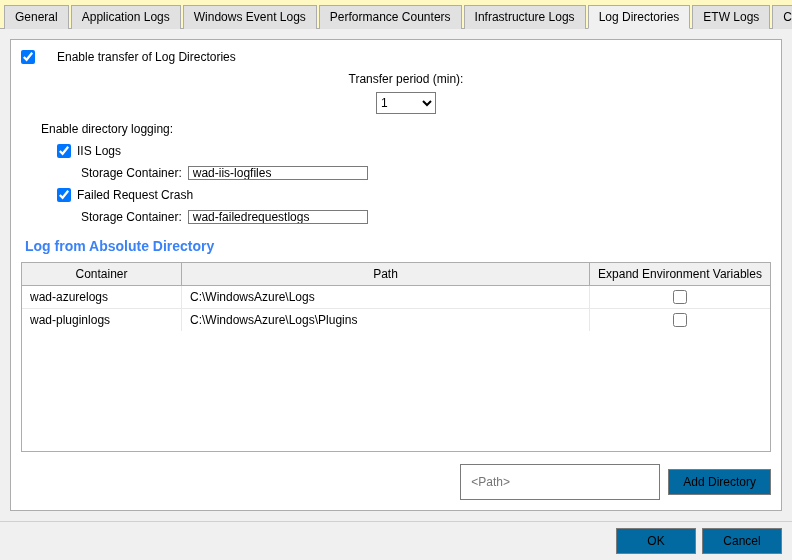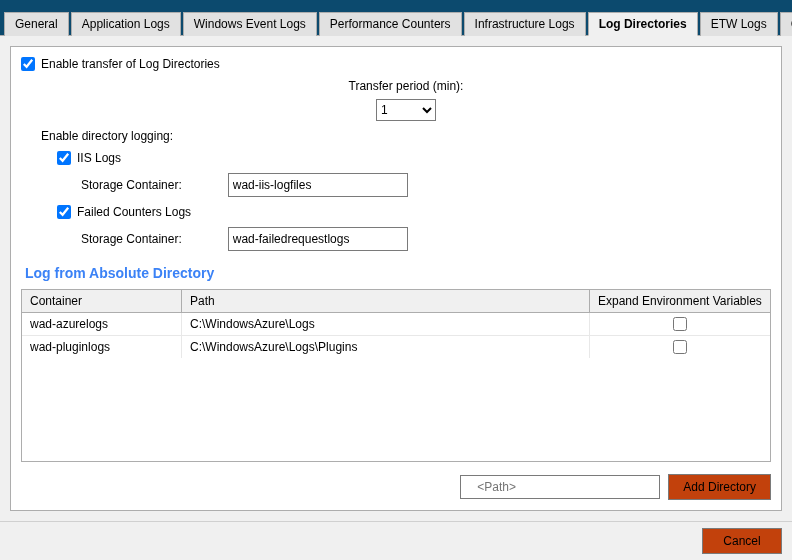--- a/index.html
+++ b/index.html
@@ -16,41 +16,41 @@
       height: 560px;
       background: #f0f0f0;
       display: flex;
       flex-direction: column;
     }
     
     .tabs {
       display: flex;
       flex-direction: row;
       border-bottom: 1px solid #adadad;
-      background: #0c4a6e;
-      padding-top: 11px;
+      background: #fef9c3;
+      padding-top: 4px;
       padding-left: 4px;
     }
     .tab {
       padding: 4px 10px;
       border: 1px solid #adadad;
       border-bottom: none;
       background: #e1e1e1;
       margin-right: 2px;
       cursor: pointer;
       font-size: 12px;
       color: #000;
       white-space: nowrap;
       position: relative;
       bottom: -1px;
     }
     .tab.active {
       background: #f0f0f0;
       border-bottom: 1px solid #f0f0f0;
-      font-weight: bold;
+      font-weight: normal;
       z-index: 1;
     }
     
     .content {
       flex: 1;
       padding: 10px;
       background: #f0f0f0;
       display: flex;
       flex-direction: column;
     }
@@ -61,21 +61,21 @@
       background: #fff;
       padding: 10px;
       display: flex;
       flex-direction: column;
       gap: 8px;
     }
     
     .enable-row {
       display: flex;
       align-items: flex-start;
-      gap: 6px;
+      gap: 22px;
     }
     .transfer-period-row {
       display: flex;
       align-items: center;
       gap: 6px;
       padding-left: 20px;
       flex-direction: column;
     }
     select.period-select {
       width: 60px;
@@ -93,26 +93,25 @@
       gap: 6px;
       padding-left: 36px;
     }
     .storage-row {
       display: flex;
       align-items: center;
       gap: 6px;
       padding-left: 60px;
     }
     .storage-input {
-      height: 24px;
+      height: 14px;
       width: 180px;
       font-size: 12px;
       border: 1px solid #7a7a7a;
       padding: 2px 4px;
-      margin-left: 40px;
     }
     
     input[type="checkbox"] {
       width: 14px;
       height: 14px;
       margin: 0;
     }
     
     .section-title {
       font-size: 14px;
@@ -131,20 +130,21 @@
       display: grid;
       grid-template-columns: 160px 1fr 180px;
       background: #f0f0f0;
       border-bottom: 1px solid #adadad;
     }
     .table-header-cell {
       padding: 4px 8px;
       font-weight: normal;
       font-size: 12px;
       border-right: 1px solid #adadad;
+      text-align: center;
     }
     .table-header-cell:last-child {
       border-right: none;
     }
     .table-row {
       display: grid;
       grid-template-columns: 160px 1fr 180px;
       border-bottom: 1px solid #e8e8e8;
     }
     .table-row:last-child {
@@ -160,33 +160,33 @@
     .table-cell:last-child {
       border-right: none;
       justify-content: center;
     }
     .table-cell input[type="checkbox"] {
       width: 14px;
       height: 14px;
     }
     .path-input {
       width: 200px;
-      height: 24px;
-      border: 1px solid #7a7a7a;
-      font-size: 12px;
-      padding: 2px 16px;
+      height: 36px;
+      border: 1px solid #7a7a7a;
+      font-size: 12px;
+      padding: 2px 10px;
       color: #888;
     }
     
     .btn {
       height: 26px;
       min-width: 80px;
       font-size: 12px;
       border: 1px solid #7a7a7a;
-      background: #c2410c;
+      background: #0369a1;
       cursor: pointer;
       padding: 0 14px;
     }
     .footer {
       display: flex;
       justify-content: flex-end;
       gap: 6px;
       padding: 6px 10px;
       border-top: 1px solid #d0d0d0;
       background: #f0f0f0;
@@ -241,21 +241,21 @@
         <label>IIS Logs</label>
       </div>
 
       <div class="storage-row">
         <label>Storage Container:</label>
         <input type="text" class="storage-input" value="wad-iis-logfiles" style="">
       </div>
 
       <div class="checkbox-row">
         <input type="checkbox" checked="" style="">
-        <label>Failed Counters Logs</label>
+        <label>Failed Request Crash</label>
       </div>
 
       <div class="storage-row">
         <label>Storage Container:</label>
         <input type="text" class="storage-input" value="wad-failedrequestlogs" style="">
       </div>
 
       <div class="section-title">Log from Absolute Directory</div>
 
       <div class="dir-table">
@@ -282,15 +282,16 @@
 
       <div class="add-dir-section">
         <input type="text" class="path-input" placeholder="&lt;Path&gt;" style="">
         <button class="btn">Add Directory</button>
       </div>
 
     </div>
   </div>
 
   <div class="footer">
+    <button class="btn">OK</button>
     <button class="btn">Cancel</button>
   </div>
 </div>
 
 </body></html>

